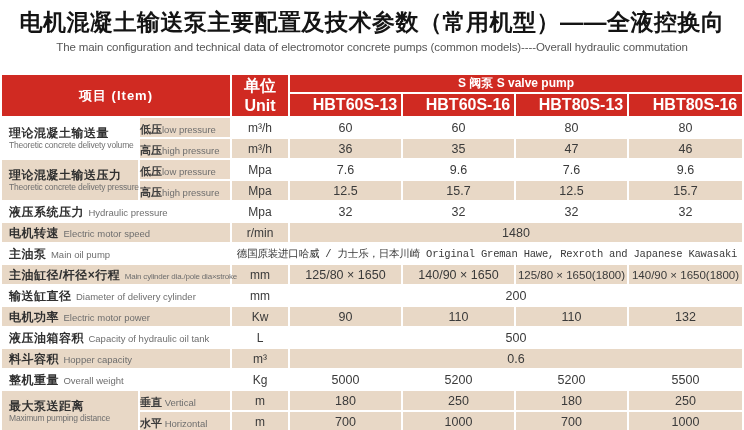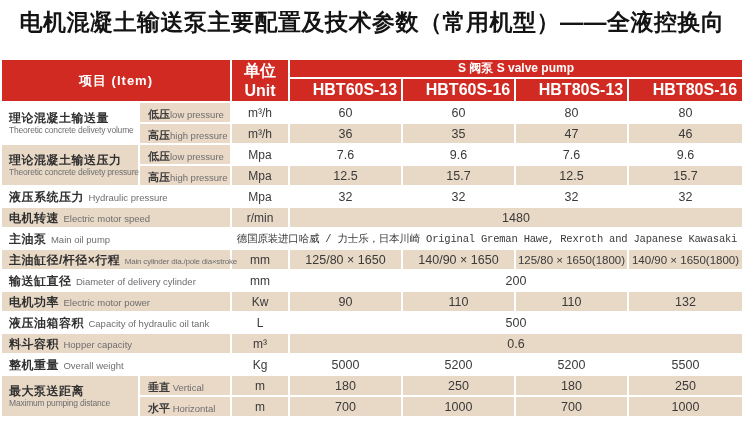--- a/index.html
+++ b/index.html
@@ -25,21 +25,21 @@
   thead tr.mr { height:22px; }
   tbody tr { height:19px; }
 
   .red { background:#d02a22; color:#fff; font-weight:bold; text-align:center; }
   .item-h { font-size:13px; letter-spacing:1px; }
   .unit-h { font-size:16px; }
   .group-h { font-size:12px; font-weight:bold; }
   .model-h { font-size:16px;padding-left:19px; }
 
   .bg  { background:#e8d8c6; }           
-  .sub { background:#ead9c7; text-align:left; padding-left:8px; white-space:nowrap; }
+  .sub { background:#ead9c7; text-align:left; white-space:nowrap; }
   .sub .zh { font-size:11px; font-weight:bold; color:#3c3c3c; }
   .sub .en { font-size:9.5px; color:#6e6e6e; }
 
   .lbl { text-align:left; padding-left:7px; white-space:nowrap; overflow:visible; }
   .lbl .zh { display:block; font-size:12px; font-weight:bold; color:#303030;
     line-height:13px; letter-spacing:0.5px; }
   .lbl .en { display:block; font-size:8.5px; color:#707070; line-height:10px;
     letter-spacing:-0.2px; }
 
   .lblrow { text-align:left; padding-left:7px; white-space:nowrap; overflow:visible; }
@@ -51,20 +51,21 @@
   .unit { text-align:center; font-size:12px; color:#3a3a3a; }
   .longval { text-align:center; font-size:10.5px; color:#3a3a3a; white-space:nowrap;
     letter-spacing:-0.2px; overflow:visible;font-family:Liberation Mono, monospace; }
 </style>
 </head>
 <body>
 
 <div class="page">
 
   <div class="title-zh">电机混凝土输送泵主要配置及技术参数（常用机型）——全液控换向</div>
+  <div class="title-en">The main configuration and technical data of electromotor concrete pumps (common models)----Overall hydraulic commutation</div>
 
   <table>
     <colgroup>
       <col class="c-lbl">
         <col class="c-sub">
         <col class="c-unit">
       <col class="c-v">
         <col class="c-v">
         <col class="c-v">
         <col class="c-v4">

